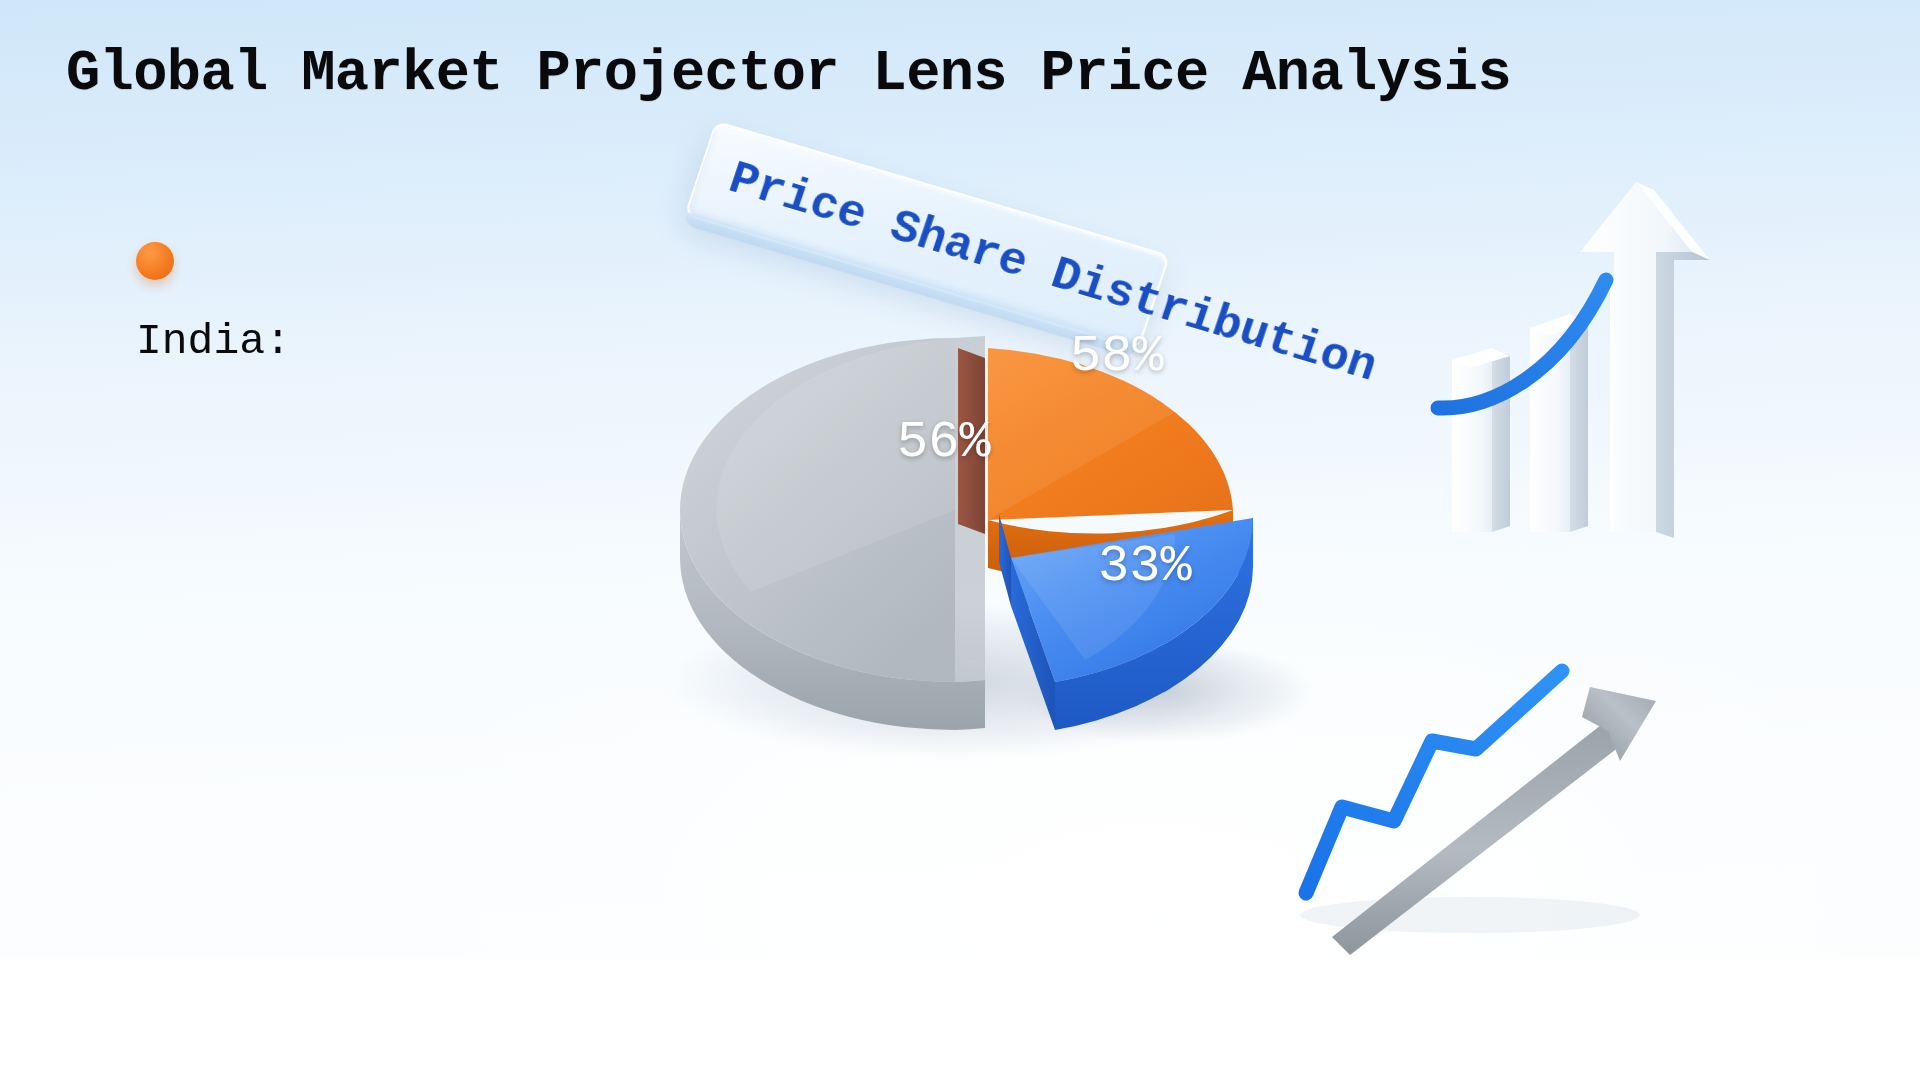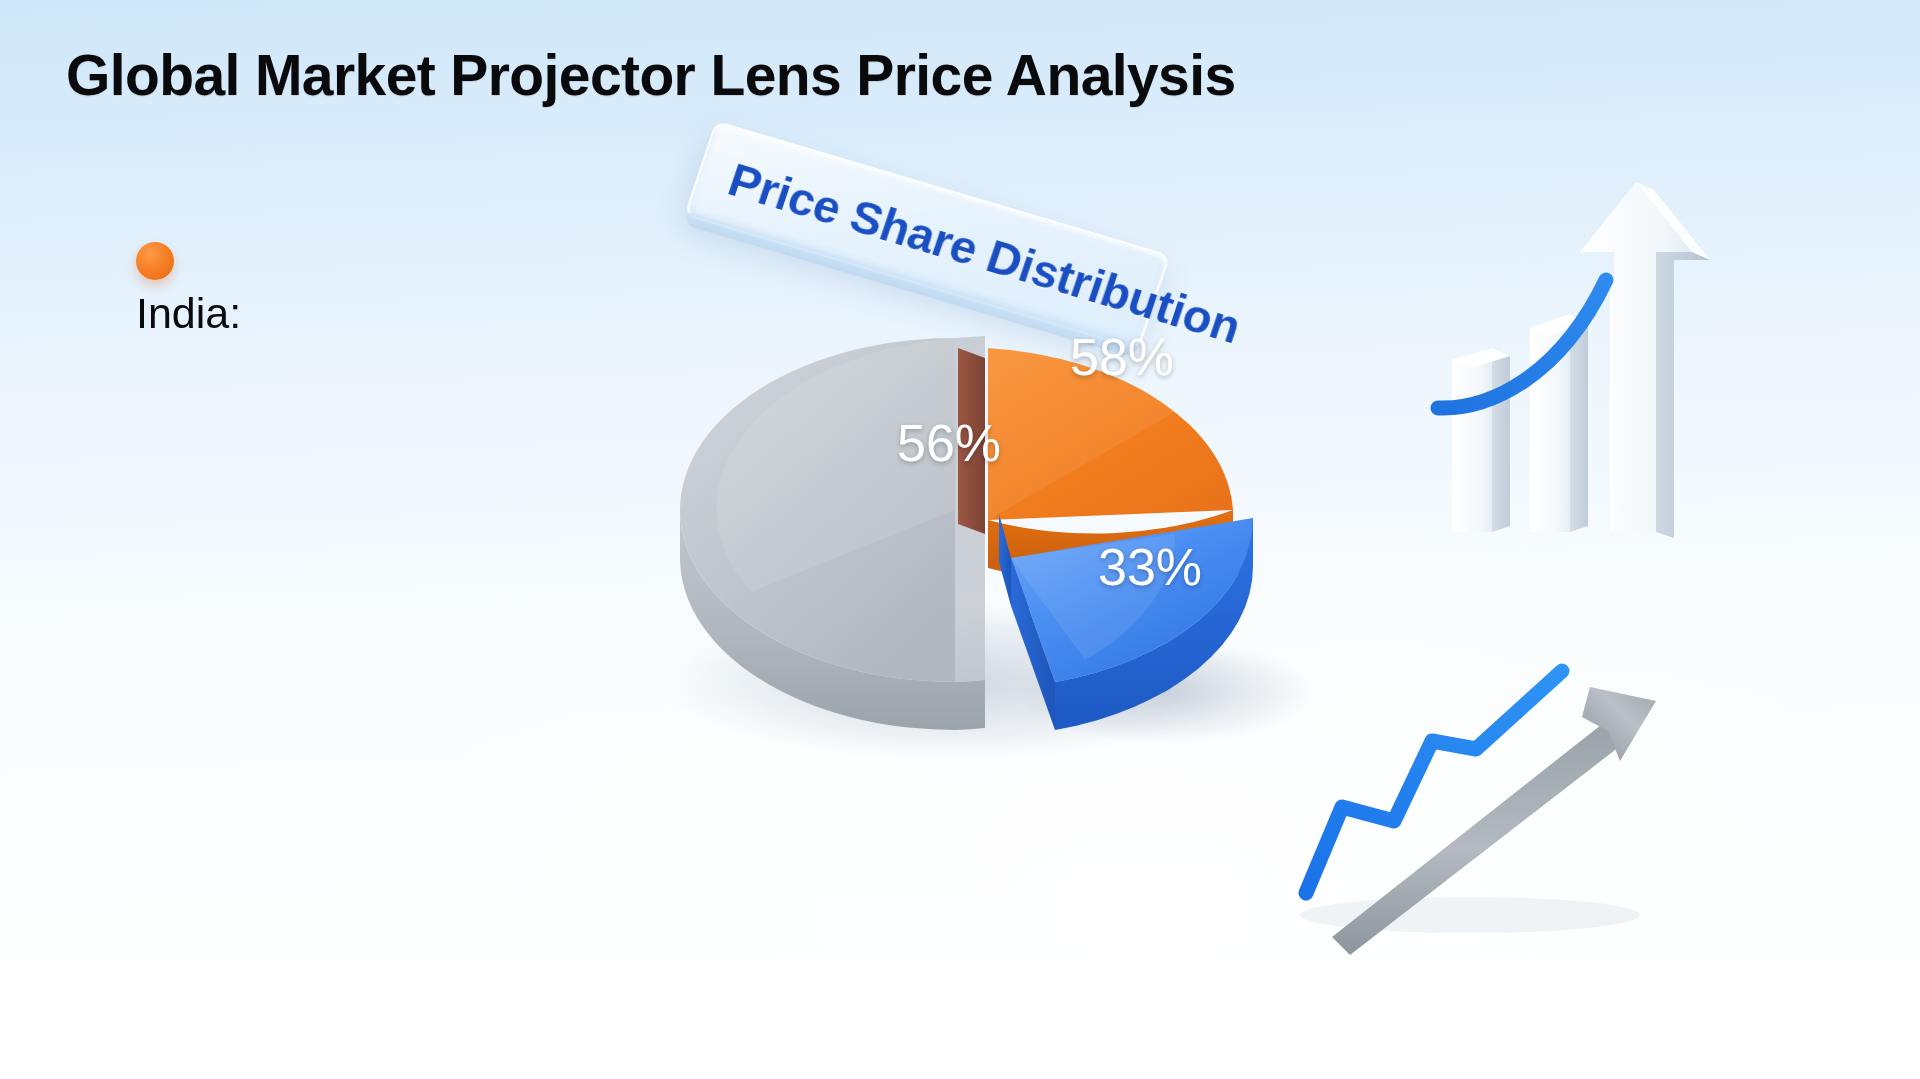--- a/index.html
+++ b/index.html
@@ -8,20 +8,21 @@
     overflow: hidden;
     font-family: "Liberation Sans", sans-serif;
   }
   #stage {
     position: relative;
     width: 1920px; height: 959px;
     background:
       radial-gradient(ellipse 1400px 700px at 60% 95%, rgba(255,255,255,0.95) 0%, rgba(255,255,255,0) 60%),
       linear-gradient(178deg, #cfe7f9 0%, #dcedfb 18%, #ecf5fd 38%, #f6fbfe 58%, #fbfdfe 78%, #fcfefe 100%);
     overflow: hidden;
+    font-family: Liberation Mono, monospace;
   }
 
   
   #title {
     position: absolute;
     left: 66px; top: 42px;
     font-size: 57px;
     font-weight: bold;
     letter-spacing: -0.6px;
     color: #0a0a0c;
@@ -54,21 +55,21 @@
     background: radial-gradient(circle at 35% 30%, #b7bec7 0%, #9aa3ad 55%, #8a939d 100%);
     box-shadow: 0 6px 11px rgba(130,140,150,0.26);
   }
   .legend-text {
     margin-left: 55px;
     color: #0b0b0d;
     font-size: 43px;
     line-height: 1.33;
     font-weight: normal;
   }
-  .legend-name { display: block; white-space: nowrap; }
+  .legend-name { display: block; white-space: nowrap; margin-top: 28px; }
   .legend-range { display: block; white-space: nowrap; }
 
   
   #banner {
     position: absolute;
     left: 700px; top: 118px;
     width: 470px; height: 96px;
     transform: rotate(16.5deg) skewX(-2deg);
     transform-origin: left center;
     background: linear-gradient(160deg, rgba(255,255,255,0.80) 0%, rgba(232,243,253,0.72) 45%, rgba(214,234,251,0.62) 100%);

